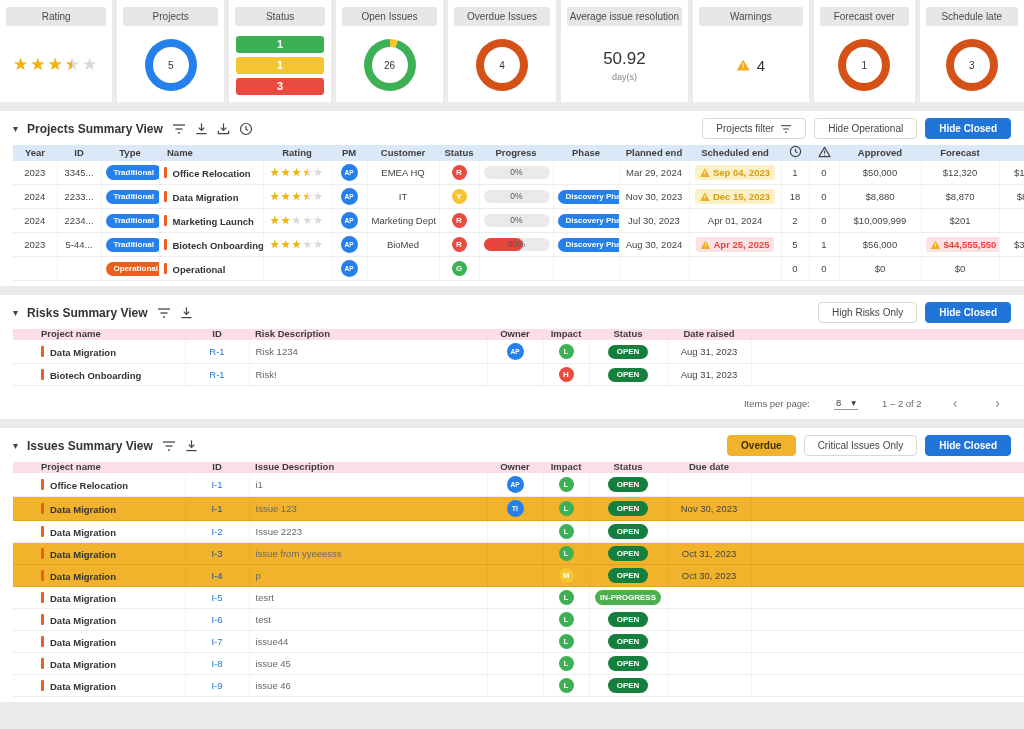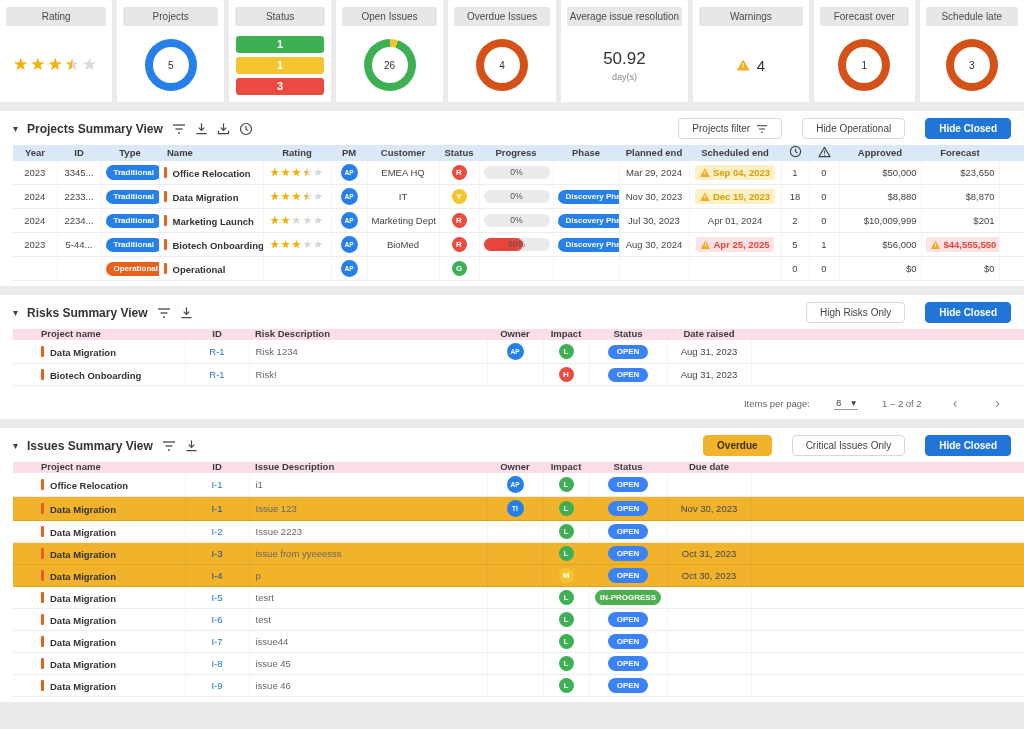--- a/index.html
+++ b/index.html
@@ -25,52 +25,52 @@
 .mini-label{font-size:9px;color:#444;text-align:left}
 .approved-box{background:#e7f3ea;padding:3px 5px;font-size:14px;text-align:right;margin:1px 0 4px;color:#2a2a2a}
 .forecast-row{display:flex;align-items:center;justify-content:space-between;gap:4px}
 .forecast-val{font-size:14px;color:#2a2a2a}
 
 .section{background:#fff;margin-bottom:9px;padding:7px 13px 5px}
 .sec-head{display:flex;align-items:center;gap:9px;margin-bottom:6px}
 .caret{font-size:10px;color:#444;cursor:pointer}
 .sec-title{font-size:12px;font-weight:bold;color:#333}
 .icon-btn{display:inline-flex;align-items:center;cursor:pointer}
-.sec-actions{margin-left:auto;display:flex;gap:20px}
+.sec-actions{margin-left:auto;display:flex;gap:8px}
 .btn{padding:4px 13px;border:1px solid #d8d8d8;border-radius:4px;background:#fff;font-size:10px;color:#444;display:inline-flex;align-items:center;gap:6px;cursor:pointer;white-space:nowrap}
 .btn.primary{background:#2175D9;border-color:#2175D9;color:#fff;font-weight:bold}
 .btn.amber{background:#F2B32C;border-color:#F2B32C;color:#3d3005;font-weight:bold}
 
 table{width:100%;border-collapse:collapse;table-layout:fixed;font-size:9.5px}
 th{font-weight:bold;color:#3d3d3d;font-size:9.5px;padding:0 3px;text-align:center;white-space:normal;line-height:1.15}
 .proj thead th{background:#DBE8F8}
 .pink thead th{background:#FBDEE6}
 td{padding:3px 4px;border-bottom:1px solid #ededed;border-right:1px solid #f4f4f4;height:24px;text-align:center;color:#444;overflow:hidden;white-space:nowrap}
 td:last-child{border-right:none}
 .pink td{height:22px}
 .proj th:nth-child(4){text-align:left;padding-left:8px}
 .pink th:nth-child(1){text-align:left;padding-left:28px}
 .pink th:nth-child(3){text-align:left;padding-left:6px}
 .cell-left{text-align:left}
-.cell-right{text-align:right}
+.cell-right{}
 .cell-first{text-align:left;padding-left:28px;font-weight:bold;color:#333}
 .name-cell{text-align:left;font-weight:bold;color:#333}
 .name-bar{display:inline-block;width:3px;height:11px;background:#E8611C;border-radius:1px;margin-right:6px;vertical-align:-1px}
 .pill{display:inline-block;padding:2.5px 8px;border-radius:9px;font-size:8px;font-weight:bold;color:#fff;background:#2680EB;line-height:1.2}
 .pill.orange{background:#E8611C}
 .avatar{display:inline-flex;width:17px;height:17px;border-radius:50%;background:#2680EB;color:#fff;font-size:6.5px;font-weight:bold;align-items:center;justify-content:center}
 .sphere{display:inline-flex;width:15px;height:15px;border-radius:50%;color:#fff;font-size:8px;font-weight:bold;align-items:center;justify-content:center}
 .prog{width:66px;height:13px;background:#eaeaea;border-radius:7px;position:relative;margin:0 auto;display:block}
 .prog-fill{position:absolute;left:0;top:0;bottom:0;background:#E8453C;border-radius:7px}
 .prog-label{position:absolute;inset:0;font-size:8.5px;line-height:13px;color:#555;text-align:center}
 .hl{display:inline-block;padding:2px 5px;border-radius:3px;font-weight:bold}
 .hl.warn{background:#FCF0C5;color:#D99E0B}
 .hl.danger{background:#FBE3E5;color:#E8453C}
 .idlink{color:#2175D9;cursor:pointer}
-.open-badge{display:inline-block;padding:2.5px 9px;border-radius:9px;background:#3b82f6;color:#fff;font-size:8px;font-weight:bold;line-height:1.2}
+.open-badge{display:inline-block;padding:2.5px 9px;border-radius:9px;background:#15803d;color:#fff;font-size:8px;font-weight:bold;line-height:1.2}
 .open-badge.inprogress{background:#4CAF50;padding:2.5px 5px}
 tr.overdue td{background:#F2B32C;border-bottom-color:#E0A424;border-right-color:#E7AC35}
 tr.overdue .idlink{color:#1a4f9c}
 .pagination{display:flex;justify-content:flex-end;align-items:center;gap:24px;font-size:9.5px;color:#666;padding:9px 4px 3px}
 .pagesel{border-bottom:1px solid #999;padding:0 2px 1px;display:inline-flex;gap:10px;cursor:pointer;color:#444}
 .chev{font-size:14px;color:#888;padding:0 7px;cursor:pointer}
 
 .star{position:relative;display:inline-block;line-height:1}
 .star .base{color:#D9D9D9}
 .star .fill{position:absolute;left:0;top:0;overflow:hidden;color:#F5B301;white-space:nowrap}
@@ -271,21 +271,21 @@
             <span class="prog">
               <span class="prog-label">0%</span>
             </span>
           </td>
           <td></td>
           <td>Mar 29, 2024</td>
           <td><span class="hl warn"><span class="tri sm"></span>Sep 04, 2023</span></td>
           <td>1</td>
           <td>0</td>
           <td class="cell-right">$50,000</td>
-          <td class="cell-right">$23,650</td>
+          <td class="cell-right">$12,320</td>
           <td class="cell-right">$14,500 (29%)</td>
         </tr>
         <tr>
           <td>2024</td>
           <td>2233...</td>
           <td><span class="pill">Traditional</span></td>
           <td class="name-cell"><span class="name-bar"></span>Data Migration</td>
           <td><span class="stars-sm"><span class="star"><span class="base">★</span><span class="fill" style="width: 100%;">★</span></span><span class="star"><span class="base">★</span><span class="fill" style="width: 100%;">★</span></span><span class="star"><span class="base">★</span><span class="fill" style="width: 100%;">★</span></span><span class="star"><span class="base">★</span><span class="fill" style="width: 50%;">★</span></span><span class="star"><span class="base">★</span><span class="fill" style="width: 0%;">★</span></span></span></td>
           <td><span class="avatar">AP</span></td>
           <td>IT</td>

